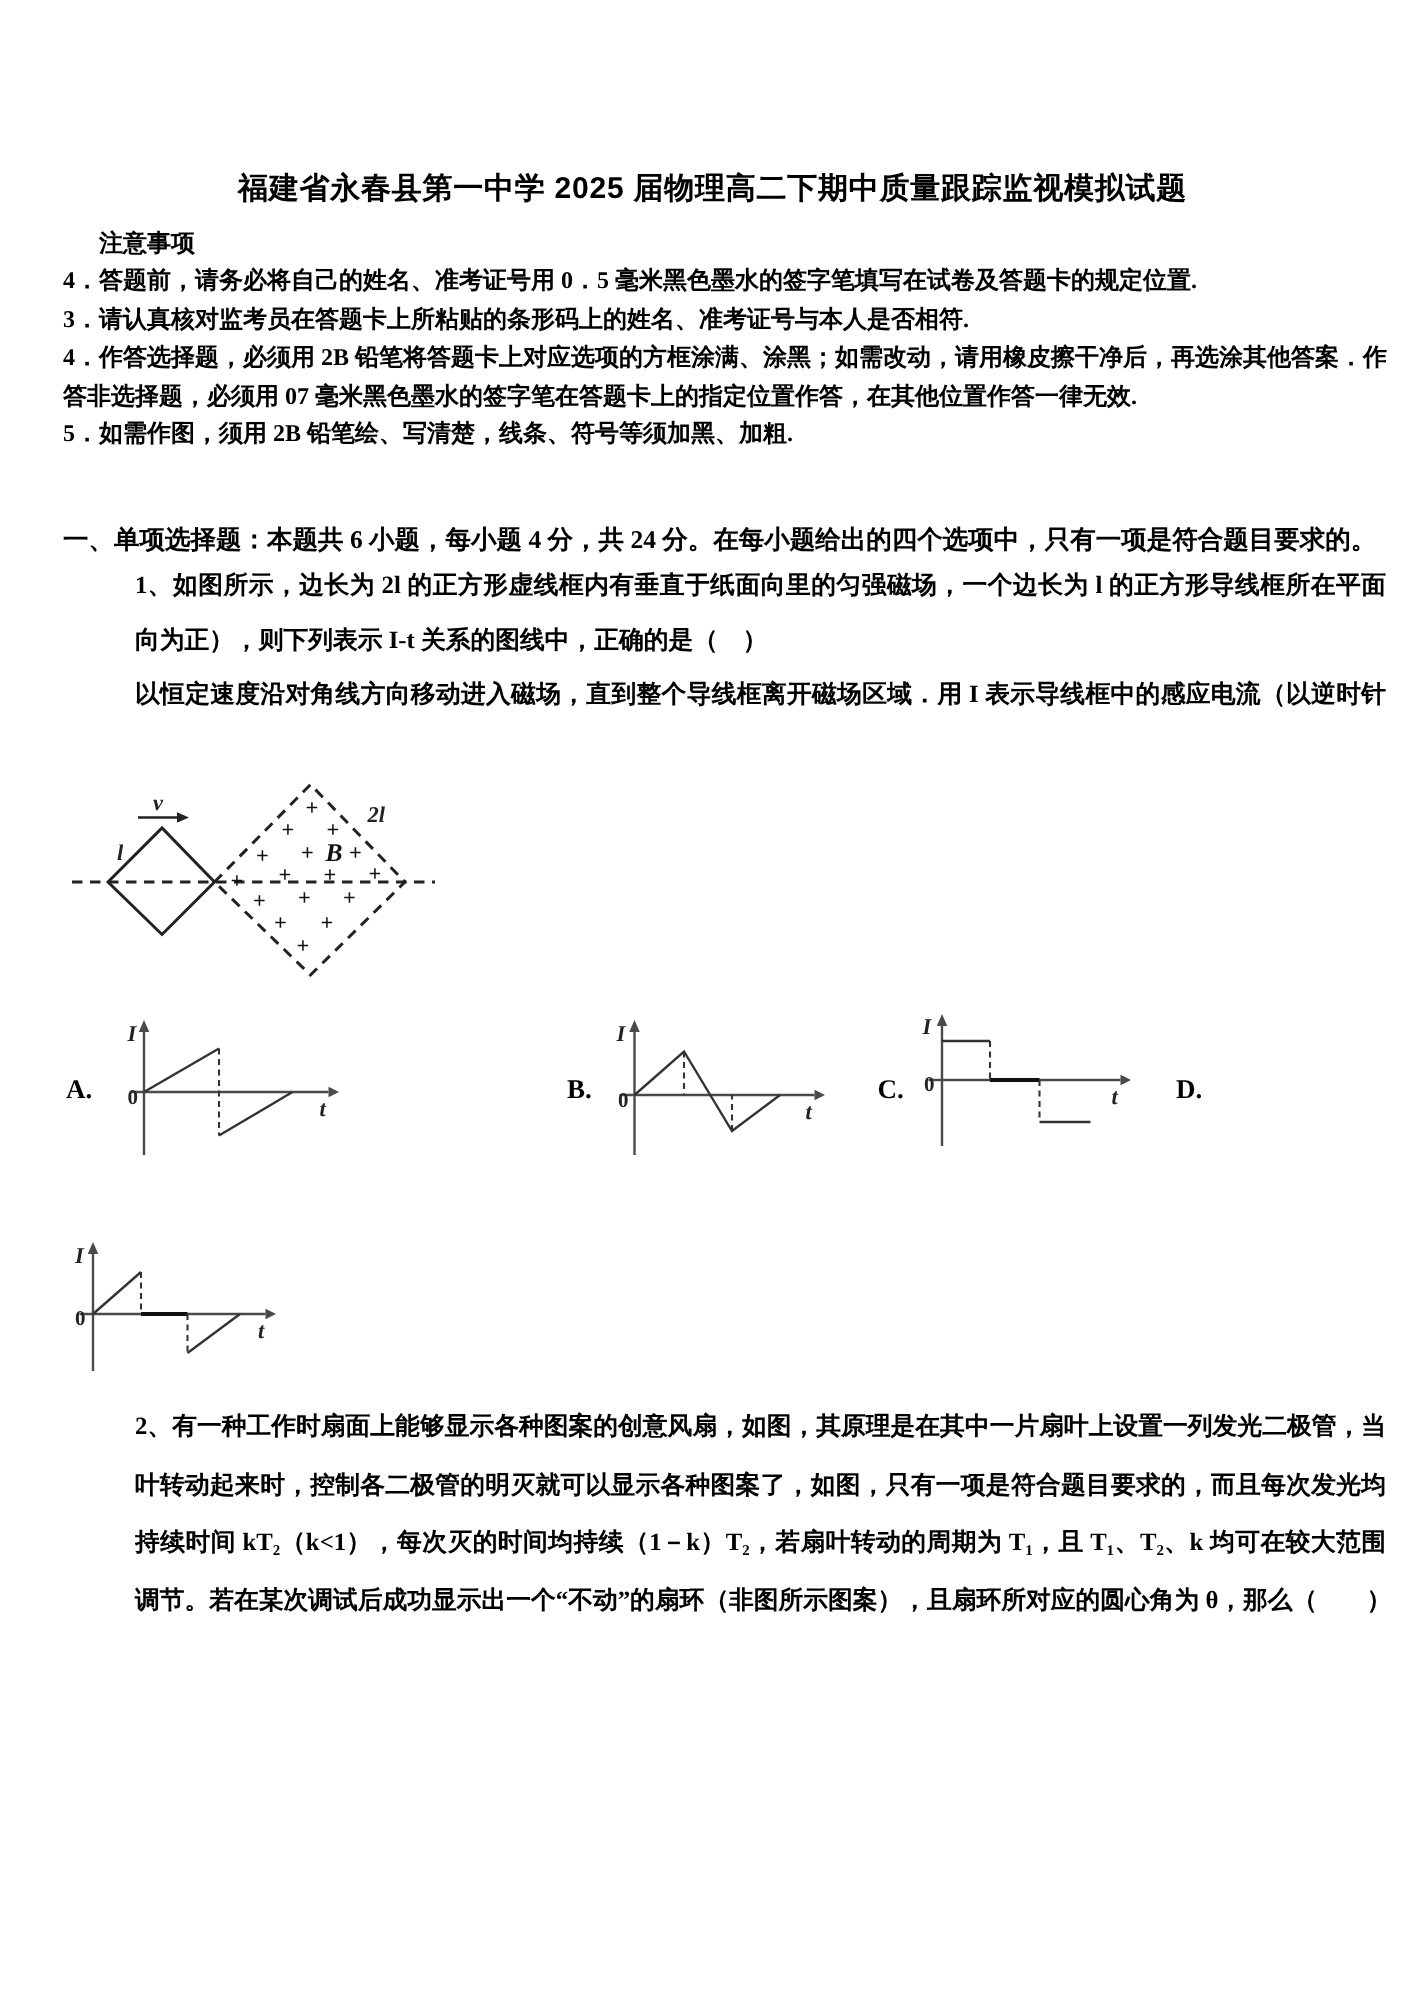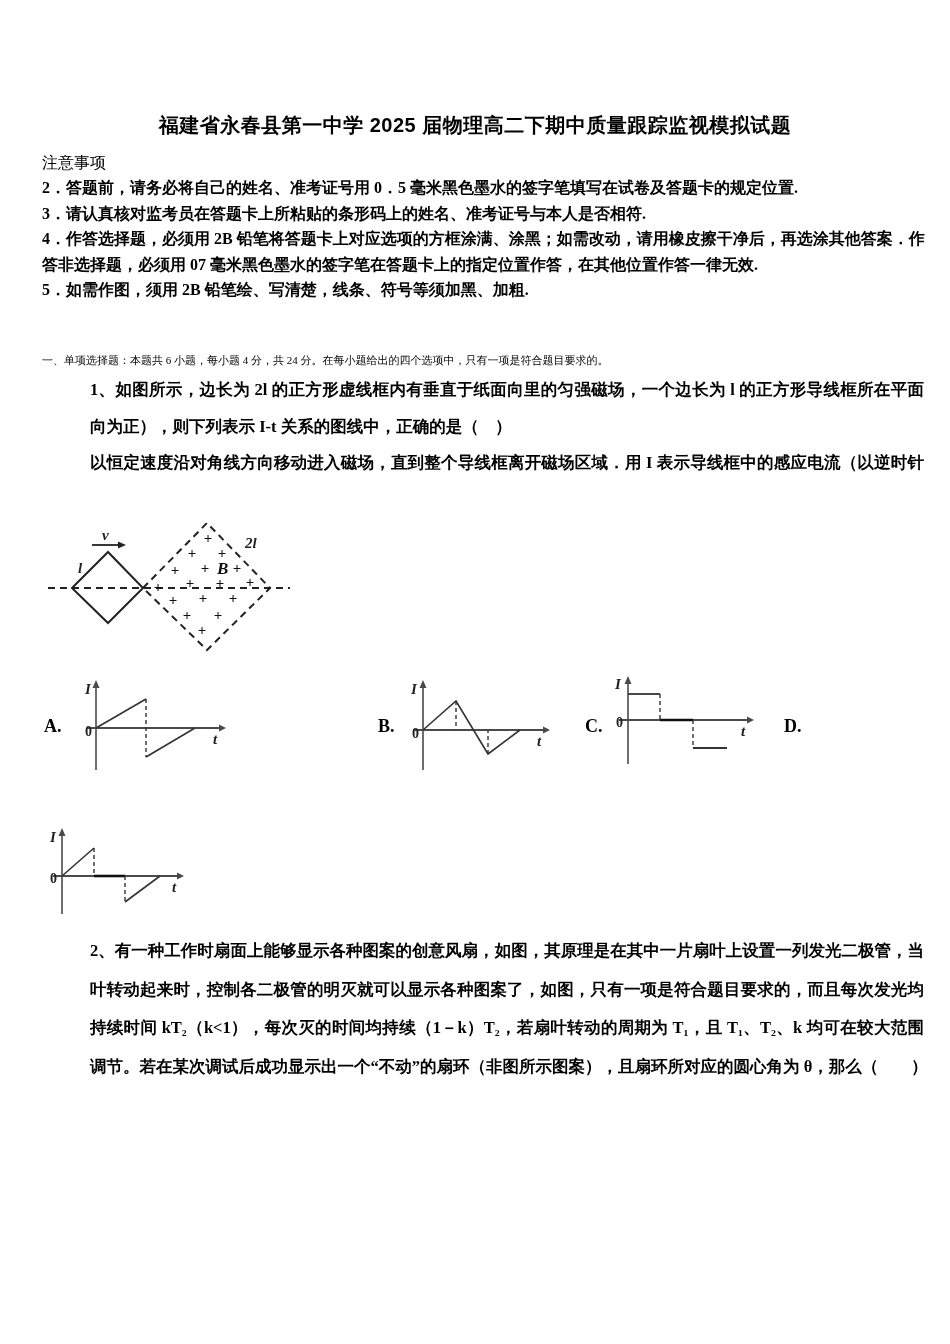--- a/index.html
+++ b/index.html
@@ -3,23 +3,23 @@
 <meta charset="utf-8">
 <style>
   html,body{margin:0;padding:0;background:#fff;}
   .page{position:relative;width:950px;height:1344px;background:#ffffff;color:#000;
         font-family:"Liberation Serif","DejaVu Serif",serif;overflow:hidden;}
   .title{position:absolute;top:112px;left:0;width:100%;margin:0;text-align:center;
          font-size:20px;font-weight:bold;letter-spacing:.5px;
          font-family:"Liberation Sans","DejaVu Sans",sans-serif;}
   .notice{position:absolute;left:42px;top:150px;width:884px;font-size:16px;
           line-height:25.4px;font-weight:bold;}
-  .notice-heading{font-weight:normal;}
-  .section-heading{position:absolute;left:42px;top:348px;width:888px;font-size:11px;
-          font-weight:normal;line-height:24px;}
+  .notice-heading{font-weight:bold;margin-left:24px;}
+  .section-heading{position:absolute;left:42px;top:348px;width:888px;font-size:17px;
+          font-weight:bold;line-height:24px;}
   .qblock{position:absolute;left:42px;width:882px;font-size:16.5px;font-weight:bold;}
   .q1{top:372px;line-height:36.5px;}
   .q2{top:932px;line-height:38.5px;}
   .qline{white-space:nowrap;margin-left:48px;}
   .qline.just{text-align:justify;text-align-last:justify;white-space:normal;
               word-break:break-all;height:36.5px;overflow:hidden;}
   .q2 .qline.just{height:38.5px;}
   .figure{position:absolute;left:45px;top:515px;}
   .opt-label{position:absolute;font-size:18px;font-weight:bold;
              font-family:"Liberation Serif",serif;}
@@ -34,21 +34,21 @@
 </style>
 </head>
 <body>
 
 <div class="page">
 
   <h1 class="title">福建省永春县第一中学 2025 届物理高二下期中质量跟踪监视模拟试题</h1>
 
   <div class="notice">
     <div class="notice-heading">注意事项</div>
-    <div class="notice-item">2．答题前，请务必将自己的姓名、准考证号用 0．5 毫米黑色墨水的签字笔填写在试卷及答题卡的规定位置.</div>
+    <div class="notice-item">4．答题前，请务必将自己的姓名、准考证号用 0．5 毫米黑色墨水的签字笔填写在试卷及答题卡的规定位置.</div>
     <div class="notice-item">3．请认真核对监考员在答题卡上所粘贴的条形码上的姓名、准考证号与本人是否相符.</div>
     <div class="notice-item">4．作答选择题，必须用 2B 铅笔将答题卡上对应选项的方框涂满、涂黑；如需改动，请用橡皮擦干净后，再选涂其他答案．作答非选择题，必须用 07 毫米黑色墨水的签字笔在答题卡上的指定位置作答，在其他位置作答一律无效.</div>
     <div class="notice-item">5．如需作图，须用 2B 铅笔绘、写清楚，线条、符号等须加黑、加粗.</div>
   </div>
 
   <div class="section-heading">一、单项选择题：本题共 6 小题，每小题 4 分，共 24 分。在每小题给出的四个选项中，只有一项是符合题目要求的。</div>
 
   <div class="qblock q1">
     <div class="qline just">1、如图所示，边长为 2l 的正方形虚线框内有垂直于纸面向里的匀强磁场，一个边长为 l 的正方形导线框所在平面与磁</div>
     <div class="qline">向为正），则下列表示 I-t 关系的图线中，正确的是（　）</div>

